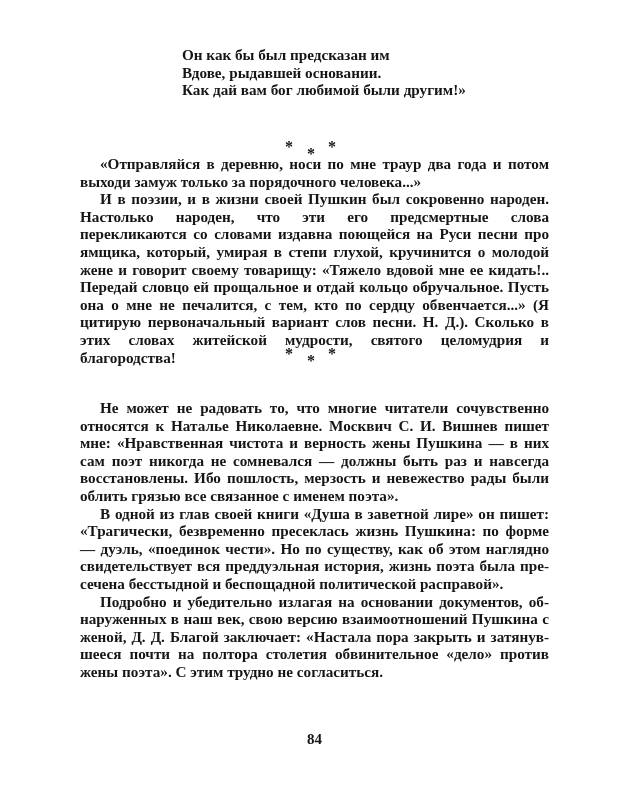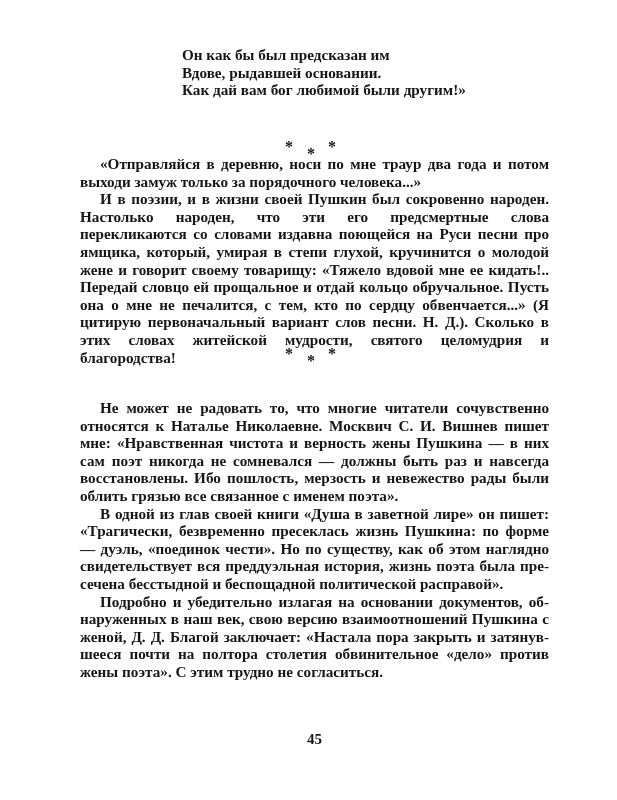--- a/index.html
+++ b/index.html
@@ -61,14 +61,14 @@
     <span class="s2">*</span>
     <span class="s3">*</span>
   </div>
 
   <div class="block" style="top:399px;">
     <p>Не может не радовать то, что многие читатели сочувственно относятся к Наталье Николаевне. Москвич С. И. Вишнев пишет мне: «Нравственная чистота и верность жены Пушкина — в них сам поэт никогда не сомневался — должны быть раз и навсегда восстановлены. Ибо пошлость, мерзость и невежество рады были облить грязью все связанное с именем поэта».</p>
     <p>В одной из глав своей книги «Душа в заветной лире» он пишет: «Трагически, безвременно пресеклась жизнь Пушкина: по форме — дуэль, «поединок чести». Но по существу, как об этом наглядно свидетельствует вся преддуэльная история, жизнь поэта была пре­сечена бесстыдной и беспощадной политической расправой».</p>
     <p>Подробно и убедительно излагая на основании документов, об­наруженных в наш век, свою версию взаимоотношений Пушкина с женой, Д. Д. Благой заключает: «Настала пора закрыть и затянув­шееся почти на полтора столетия обвинительное «дело» против жены поэта». С этим трудно не согласиться.</p>
   </div>
 
-  <div class="pagenum">45</div>
+  <div class="pagenum">84</div>
 </div>
 
 </body></html>

